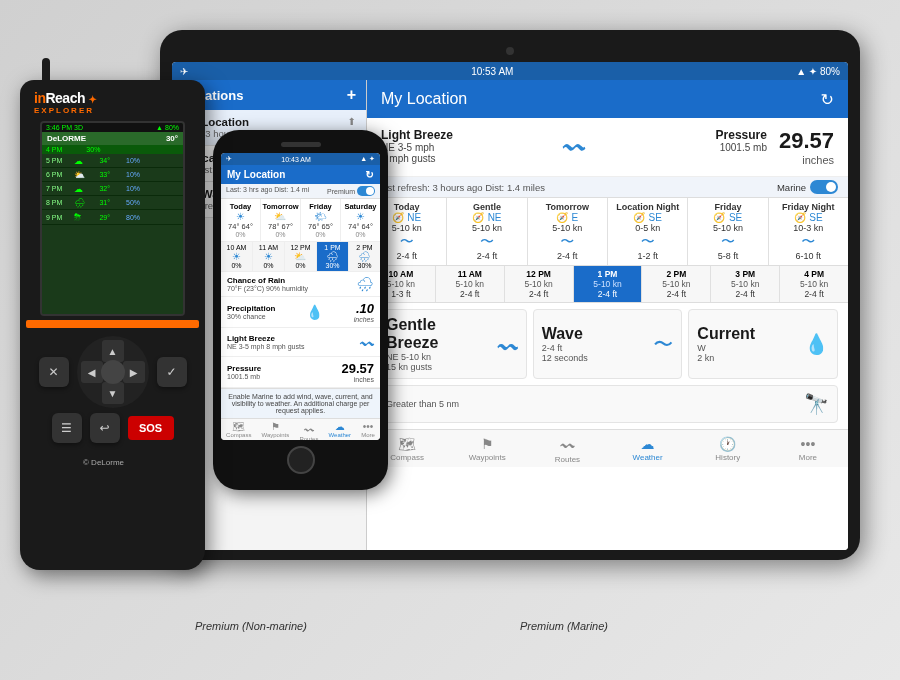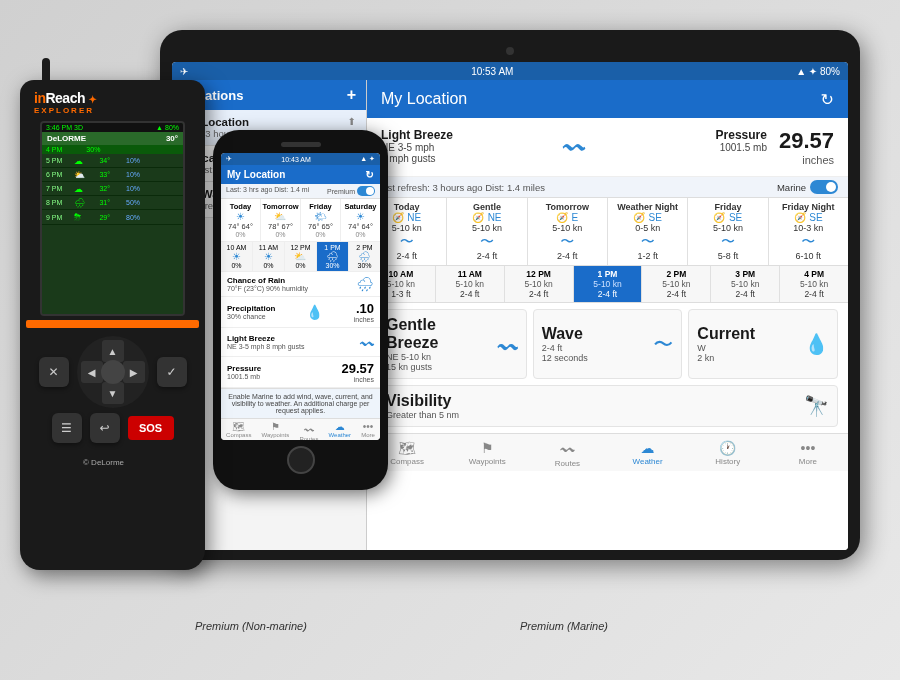--- a/index.html
+++ b/index.html
@@ -796,21 +796,21 @@
               <div class="fc-height">2-4 ft</div>
             </div>
             <div class="forecast-col">
               <div class="fc-label">Tomorrow</div>
               <div class="fc-direction">🧭 E</div>
               <div class="fc-speed">5-10 kn</div>
               <div class="fc-wave-icon">〜</div>
               <div class="fc-height">2-4 ft</div>
             </div>
             <div class="forecast-col">
-              <div class="fc-label">Weather Night</div>
+              <div class="fc-label">Location Night</div>
               <div class="fc-direction">🧭 SE</div>
               <div class="fc-speed">0-5 kn</div>
               <div class="fc-wave-icon">〜</div>
               <div class="fc-height">1-2 ft</div>
             </div>
             <div class="forecast-col">
               <div class="fc-label">Friday</div>
               <div class="fc-direction">🧭 SE</div>
               <div class="fc-speed">5-10 kn</div>
               <div class="fc-wave-icon">〜</div>
@@ -880,21 +880,20 @@
             </div>
             <div class="marine-card">
               <div class="mc-info">
                 <div class="mc-title">Current</div>
                 <div class="mc-sub">W<br>2 kn</div>
               </div>
               <div class="mc-icon">💧</div>
             </div>
             <div class="marine-card">
               <div class="mc-info">
-                <div class="mc-title">Visibility</div>
                 <div class="mc-sub">Greater than 5 nm</div>
               </div>
               <div class="mc-icon">🔭</div>
             </div>
           </div>
 
           <div class="tablet-bottom-nav">
             <div class="nav-item">
               <span class="nav-icon">🗺</span>
               <span class="nav-label">Compass</span>
@@ -1006,21 +1005,21 @@
           <div class="phone-cond-sub">70°F (23°C) 90% humidity</div>
         </div>
         <span class="phone-cond-icon">🌧</span>
       </div>
       <div class="phone-cond-block">
         <div>
           <div class="phone-cond-title">Precipitation</div>
           <div class="phone-cond-sub">30% chance</div>
         </div>
         <span class="phone-cond-icon">💧</span>
-        <div style="text-align:right;">
+        <div style="text-align:right;font-style:italic;">
           <div class="phone-cond-val">.10</div>
           <div class="phone-cond-unit">inches</div>
         </div>
       </div>
       <div class="phone-cond-block">
         <div>
           <div class="phone-cond-title">Light Breeze</div>
           <div class="phone-cond-sub">NE 3-5 mph 8 mph gusts</div>
         </div>
         <span class="phone-cond-icon">〰</span>

